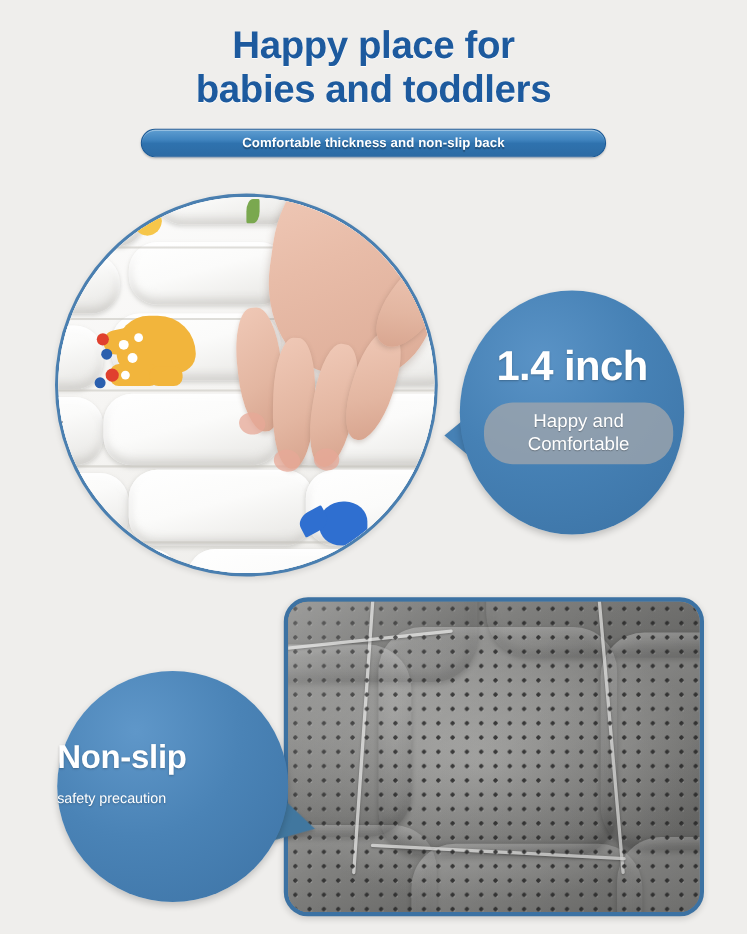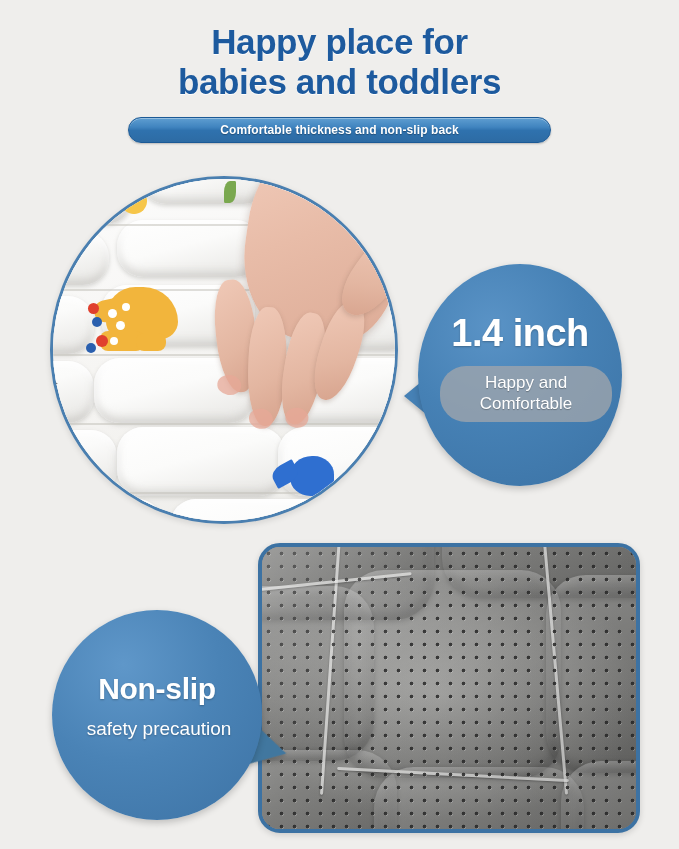--- a/index.html
+++ b/index.html
@@ -257,33 +257,32 @@
     border-style: solid;
     border-width: 26px 0 26px 46px;
     border-color: transparent transparent transparent #41779f;
     transform: rotate(14deg);
     filter: drop-shadow(1px 2px 2px rgba(0,0,0,0.18));
   }
   #nonslip-title {
     position: absolute;
     left: 0; top: 62px;
     width: 210px;
-    text-align: center;
     font-size: 30px;
     font-weight: bold;
     color: #ffffff;
     letter-spacing: -0.3px;
     text-shadow: 0 1px 2px rgba(0,0,0,0.25);
   }
   #nonslip-sub {
     position: absolute;
     left: 0; top: 108px;
     width: 214px;
-    text-align: center;
-    font-size: 19px;
+    text-align: left;
+    font-size: 13px;
     color: #ffffff;
     text-shadow: 0 1px 2px rgba(0,0,0,0.25);
   }
 
   
   #bottom-photo {
     position: absolute;
     left: 258px; top: 543px;
     width: 382px;
     height: 290px;

